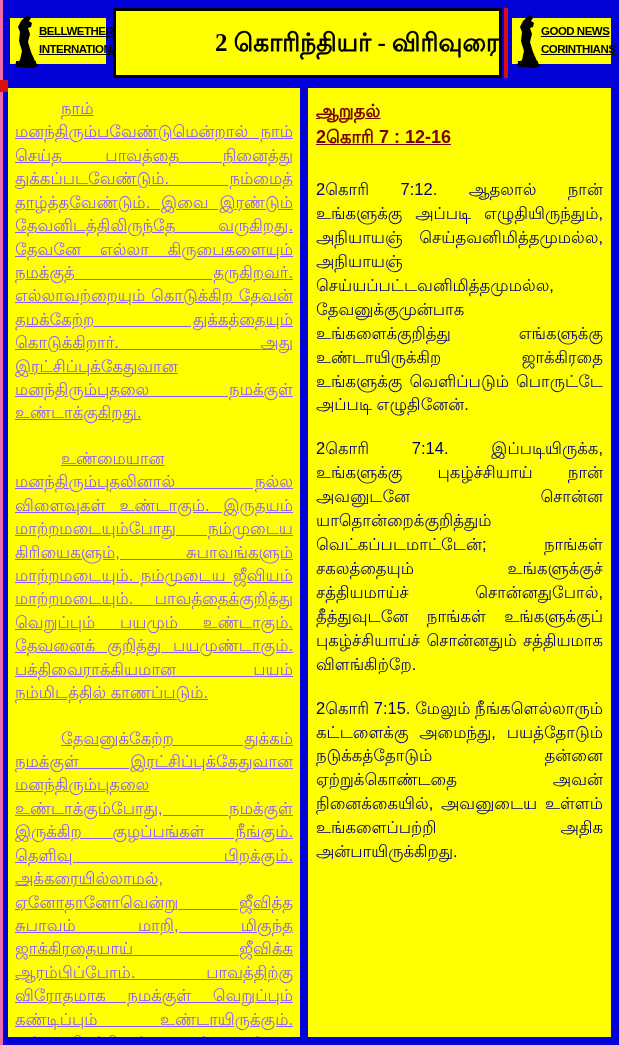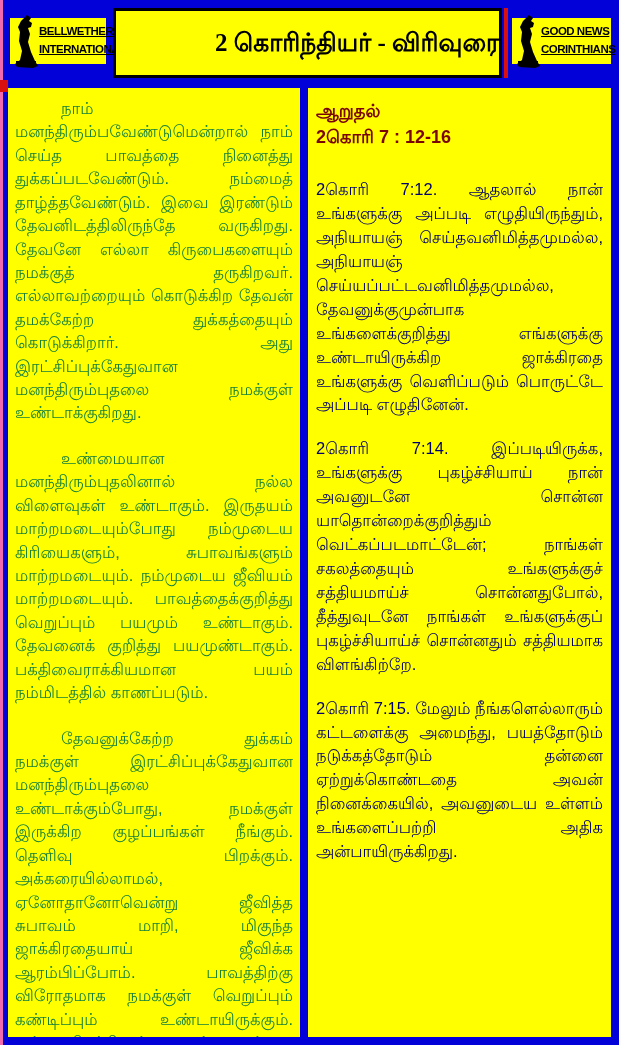--- a/index.html
+++ b/index.html
@@ -18,24 +18,24 @@
   .title-box{position:absolute;left:113px;top:8px;width:389px;height:70px;background:#ffff00;border:3px solid #000;box-sizing:border-box;display:flex;flex-direction:column;align-items:flex-end;justify-content:center;font-family:"Liberation Serif",serif;}
   .title-red-strip{position:absolute;left:504px;top:8px;width:4px;height:70px;background:#d81010;}
   .title-tamil{font-size:25px;font-weight:bold;color:#000;line-height:1.2;}
   .title-english{font-size:23px;font-weight:bold;color:#000;line-height:1.25;letter-spacing:0.5px;}
 
   
   .col{position:absolute;top:88px;height:949px;background:#ffff00;box-sizing:border-box;overflow:hidden;}
   .col.left{left:8px;width:292px;padding:9px 7px 0 7px;}
   .col.right{left:308px;width:303px;padding:10px 8px 0 8px;}
 
-  .para{font-size:16.5px;line-height:1.42;color:#15803d;text-align:justify;text-indent:46px;margin:0 0 22px 0;}
+  .para{font-size:16.5px;line-height:1.42;color:#8b5cf6;text-align:justify;text-indent:46px;margin:0 0 22px 0;text-decoration:underline;}
   .vpara{font-size:16.5px;line-height:1.45;font-weight:normal;color:#00006e;text-align:justify;margin:0 0 20px 0;}
   .section-head{font-size:18px;font-weight:bold;color:#7a0505;line-height:1.45;margin:0 0 28px 0;}
-  .section-head div{white-space:nowrap;}
+  .section-head div{white-space:nowrap;text-decoration:underline;}
 </style>
 </head>
 <body>
 
 <div class="page">
 
   <div class="edge-strip"></div>
   <div class="edge-strip-red"></div>
 
   <div class="logo-box left">

